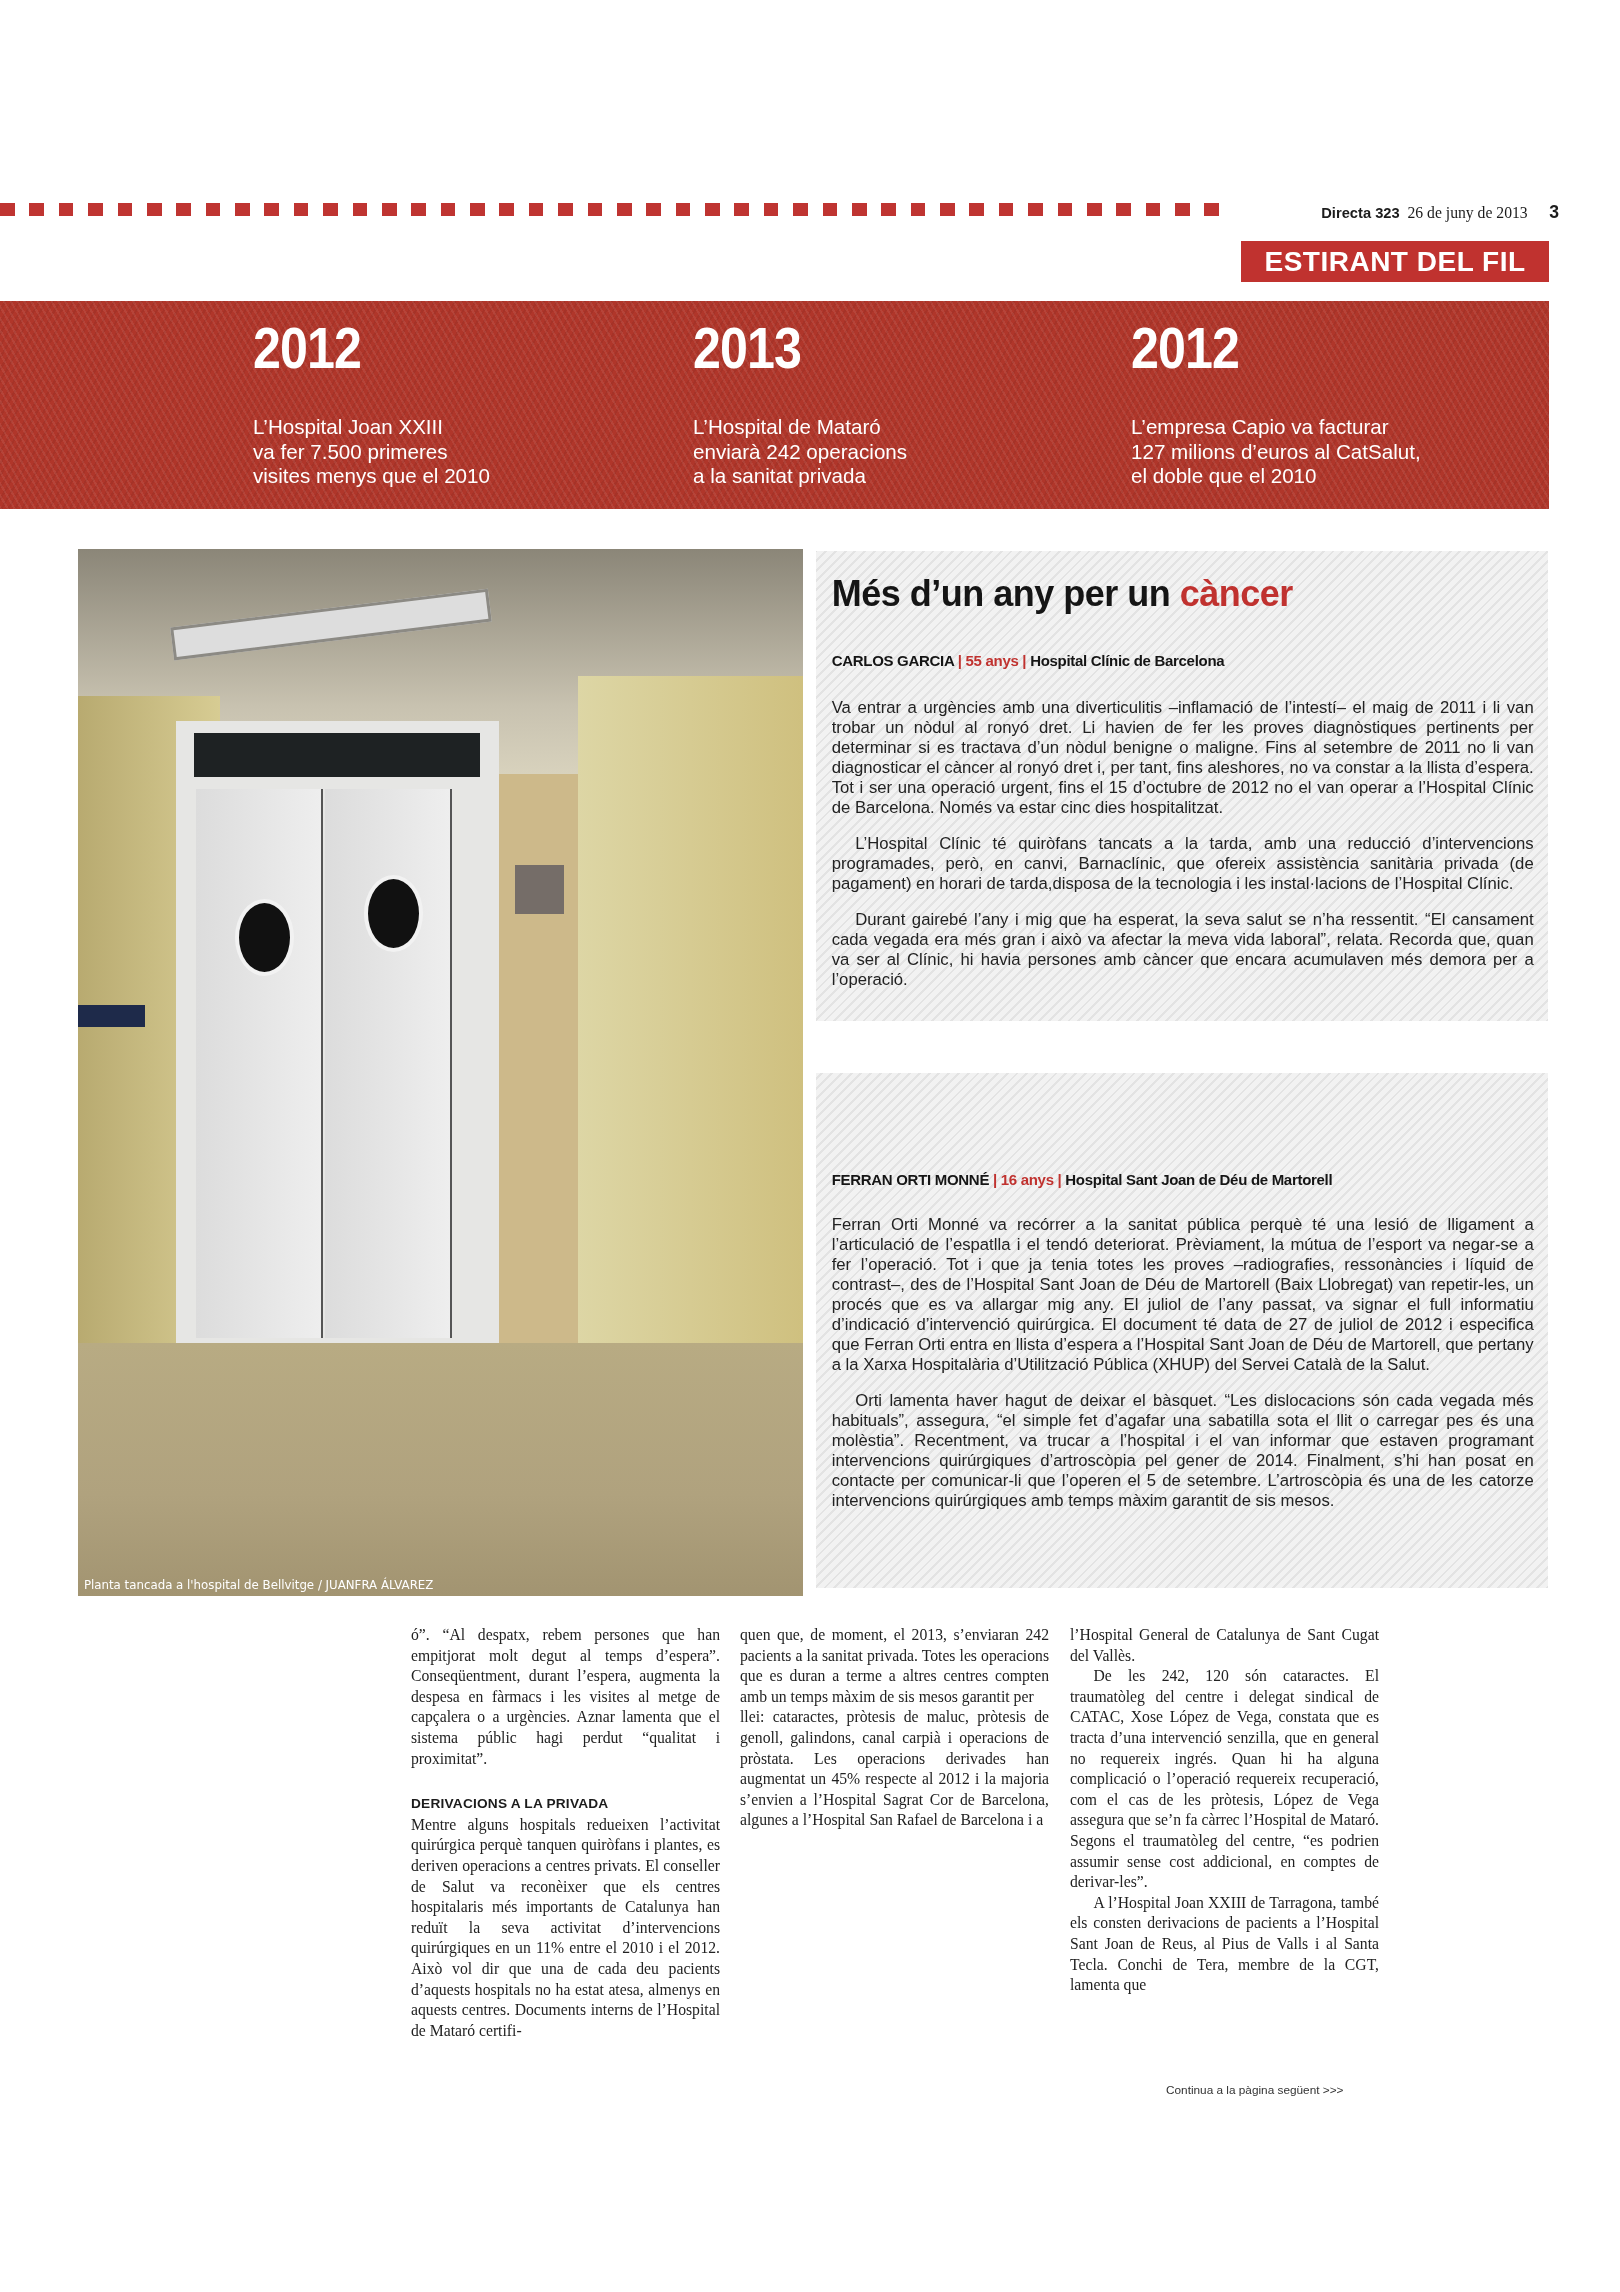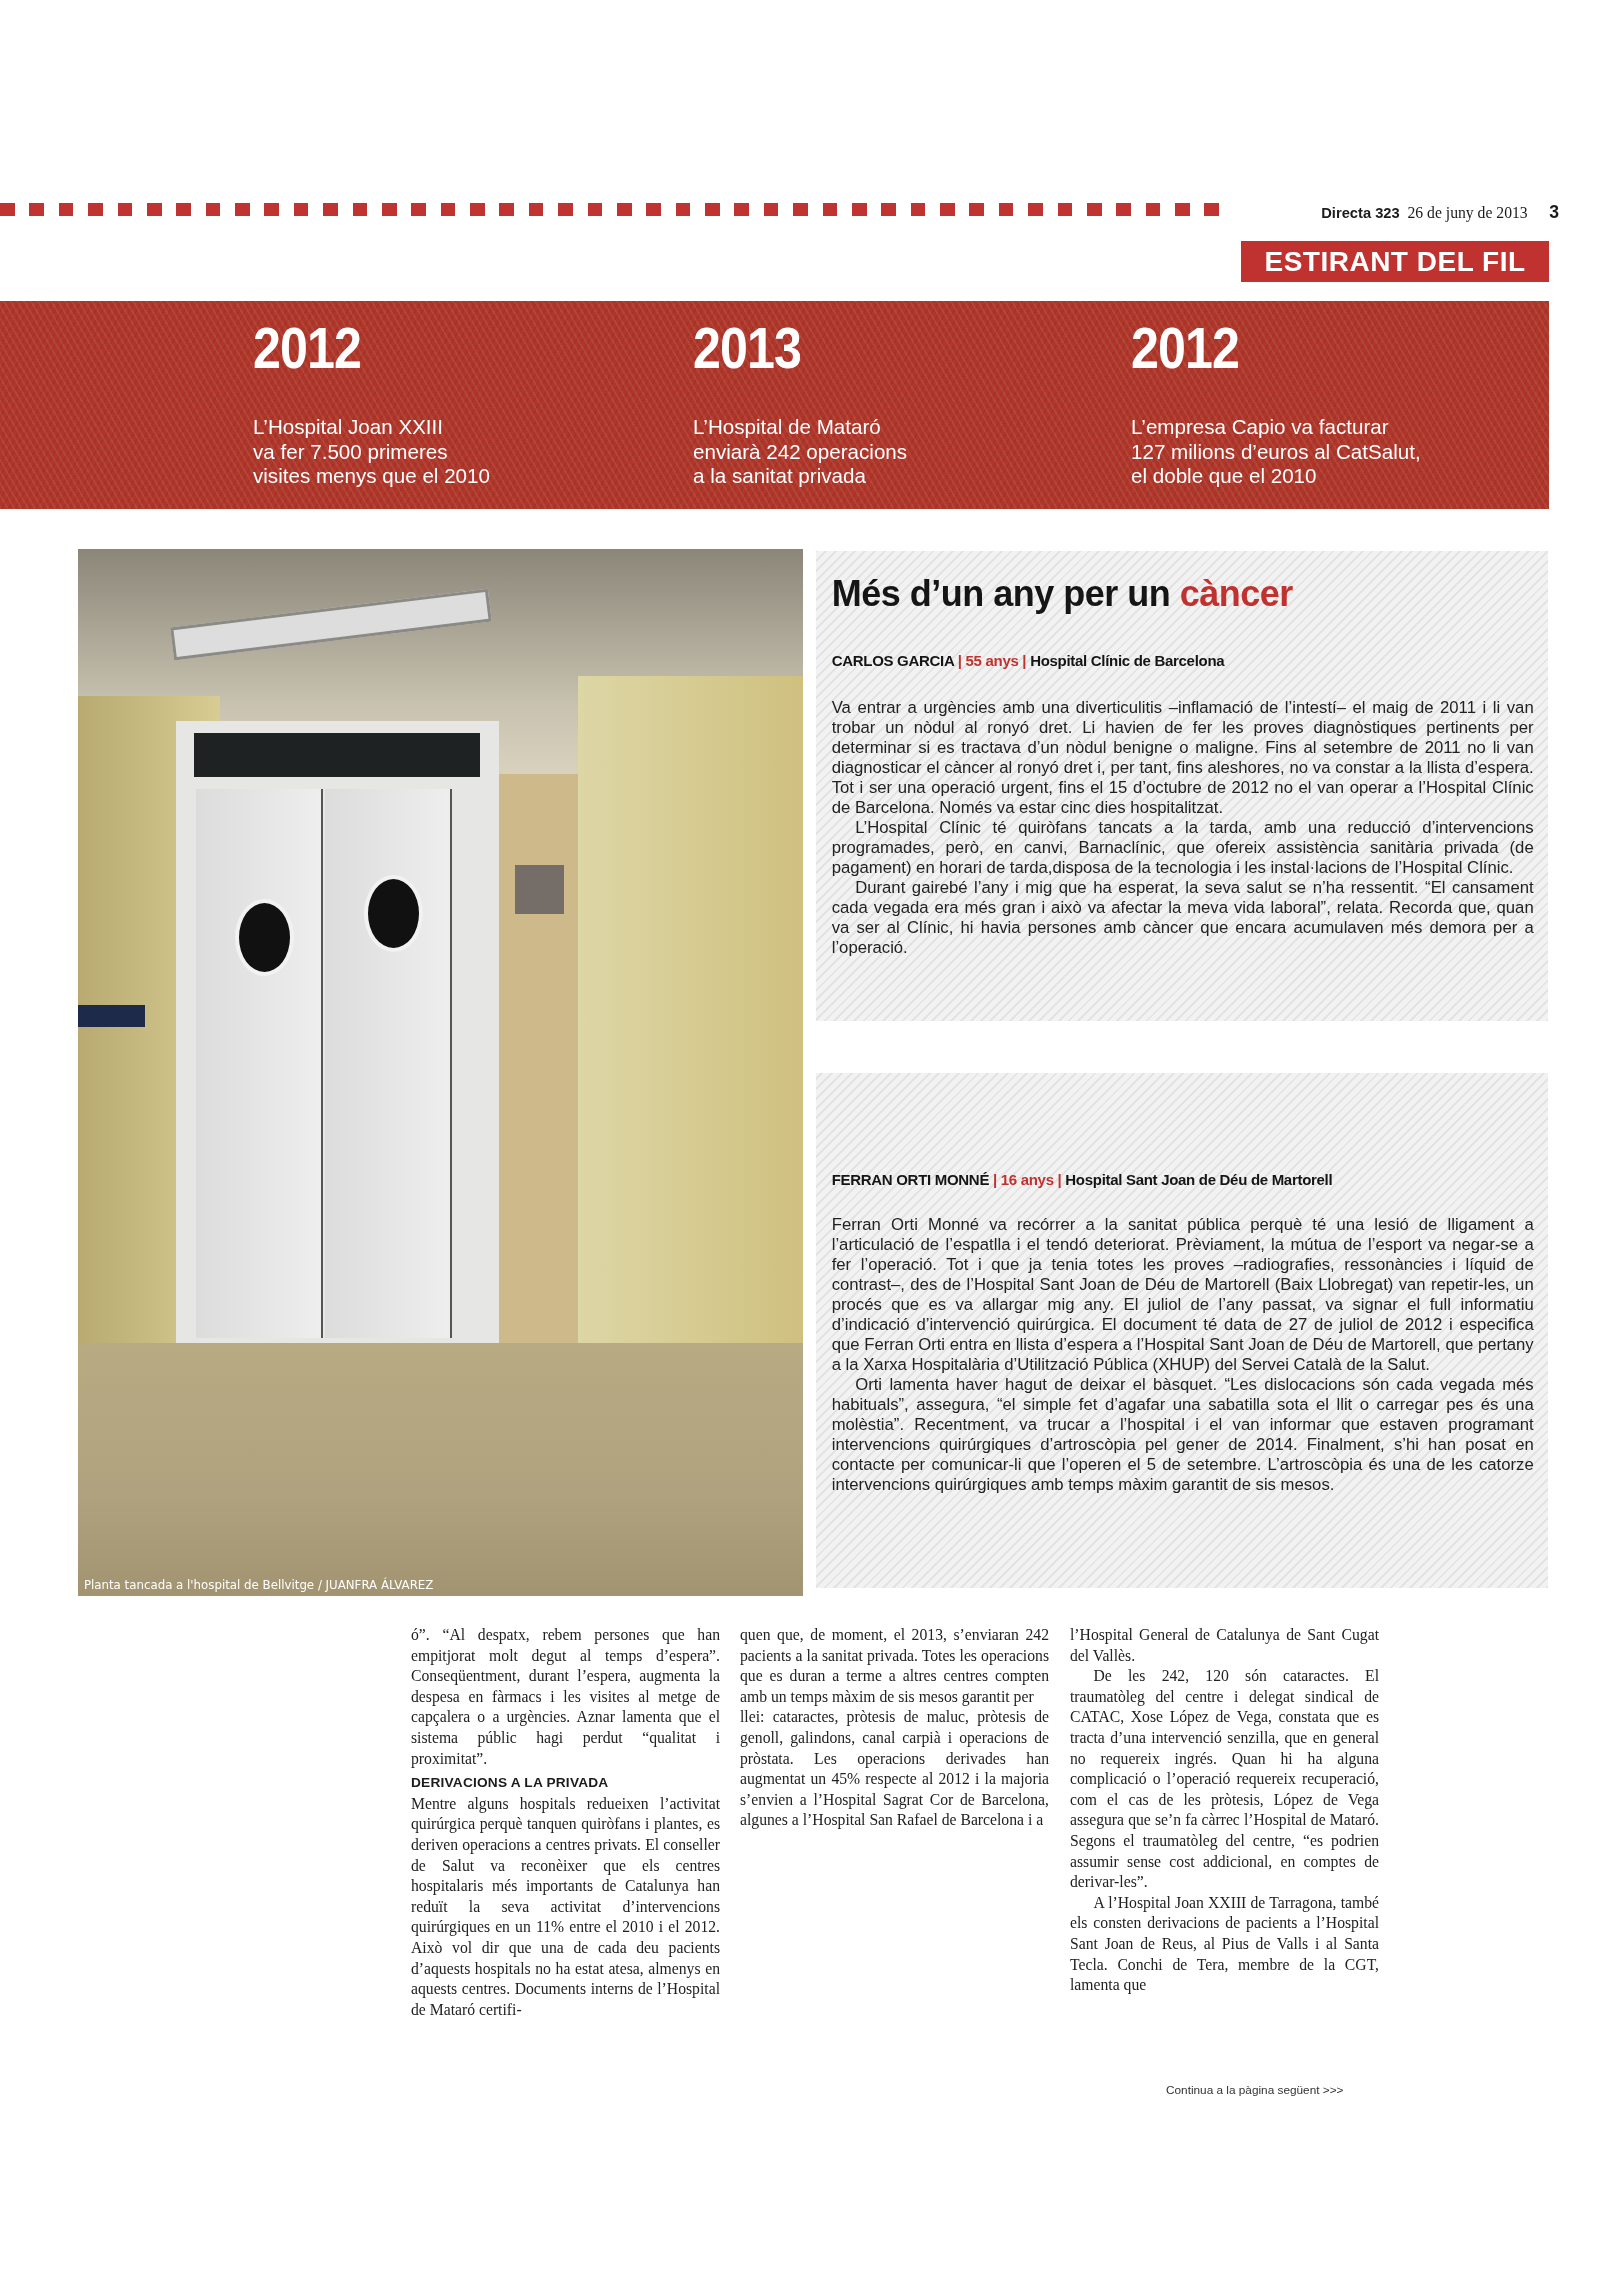--- a/index.html
+++ b/index.html
@@ -48,21 +48,21 @@
   
   .box { left:816px; width:732px; background-color:#f2f2f2;
     background-image: repeating-linear-gradient(-45deg, #e3e3e3 0 2px, transparent 2px 6.9px); }
   .box1 { top:551px; height:470px; }
   .box2 { top:1073px; height:515px; }
   .box h2 { position:absolute; left:15.7px; margin:0; font-family:"Liberation Sans", sans-serif; font-weight:bold; font-size:36px; letter-spacing:-0.5px; color:#151515; }
   .box .red { color:#c0322f; }
   .box .byline { position:absolute; left:15.7px; font-family:"Liberation Sans", sans-serif; font-weight:bold; font-size:15px; color:#151515; letter-spacing:-0.3px; }
   .box .body { position:absolute; left:15.7px; width:702px; font-family:"Liberation Sans", sans-serif; font-size:16.7px; line-height:20px; text-align:justify; color:#222; }
   .box .body p { margin:0; text-indent:0; }
-  .box .body p + p { text-indent:23.5px; }
+  .box .body p + p { text-indent:23.5px;margin-top:16px; }
 
   
   .col { font-family:"Liberation Serif", serif; font-size:15.7px; line-height:20.6px; text-align:justify; color:#222; width:309px; }
   .col p { margin:0; }
   .col p.ind { text-indent:23.5px; }
   .subhead { font-family:"Liberation Serif", serif; color:#c0322f; font-size:26.5px; line-height:32px; font-weight:normal; margin:0; letter-spacing:-0.4px; }
   .kicker { font-family:"Liberation Sans", sans-serif; font-weight:bold; font-size:13.7px; color:#1c1c1c; letter-spacing:0.2px; }
   .cont { left:1166px; top:2083px; font-family:"Liberation Sans", sans-serif; font-size:11.8px; color:#333; }
 </style>
 </head>
@@ -180,21 +180,21 @@
     <p>Ferran Orti Monné va recórrer a la sanitat pública perquè té una lesió de lligament a l’articulació de l’espatlla i el tendó deteriorat. Prèviament, la mútua de l’esport va negar-se a fer l’operació. Tot i que ja tenia totes les proves –radiografies, ressonàncies i líquid de contrast–, des de l’Hospital Sant Joan de Déu de Martorell (Baix Llobregat) van repetir-les, un procés que es va allargar mig any. El juliol de l’any passat, va signar el full informatiu d’indicació d’intervenció quirúrgica. El document té data de 27 de juliol de 2012 i especifica que Ferran Orti entra en llista d’espera a l’Hospital Sant Joan de Déu de Martorell, que pertany a la Xarxa Hospitalària d’Utilització Pública (XHUP) del Servei Català de la Salut.</p>
     <p>Orti lamenta haver hagut de deixar el bàsquet. “Les dislocacions són cada vegada més habituals”, assegura, “el simple fet d’agafar una sabatilla sota el llit o carregar pes és una molèstia”. Recentment, va trucar a l’hospital i el van informar que estaven programant intervencions quirúrgiques d’artroscòpia pel gener de 2014. Finalment, s’hi han posat en contacte per comunicar-li que l’operen el 5 de setembre. L’artroscòpia és una de les catorze intervencions quirúrgiques amb temps màxim garantit de sis mesos.</p>
   </div>
 </div>
 
 <div class="abs col" style="left:80px; top:1625px;">
 </div>
 
 <div class="abs col" style="left:411px; top:1625px;">
   <p>ó”. “Al despatx, rebem persones que han empitjorat molt degut al temps d’espera”. Conseqüentment, durant l’espera, augmenta la despesa en fàrmacs i les visites al metge de capçalera o a urgències. Aznar lamenta que el sistema públic hagi perdut “qualitat i proximitat”.</p>
-  <div class="kicker" style="margin-top:4px;">DERIVACIONS A LA PRIVADA</div>
+  <div class="kicker" style="margin-top:25px;">DERIVACIONS A LA PRIVADA</div>
   <p>Mentre alguns hospitals redueixen l’activitat quirúrgica perquè tanquen quiròfans i plantes, es deriven operacions a centres privats. El conseller de Salut va reconèixer que els centres hospitalaris més importants de Catalunya han reduït la seva activitat d’intervencions quirúrgiques en un 11% entre el 2010 i el 2012. Això vol dir que una de cada deu pacients d’aquests hospitals no ha estat atesa, almenys en aquests centres. Documents interns de l’Hospital de Mataró certifi-</p>
 </div>
 
 <div class="abs col" style="left:740px; top:1625px;">
   <p>quen que, de moment, el 2013, s’enviaran 242 pacients a la sanitat privada. Totes les operacions que es duran a terme a altres centres compten amb un temps màxim de sis mesos garantit per</p>
   <p>llei: cataractes, pròtesis de maluc, pròtesis de genoll, galindons, canal carpià i operacions de pròstata. Les operacions derivades han augmentat un 45% respecte al 2012 i la majoria s’envien a l’Hospital Sagrat Cor de Barcelona, algunes a l’Hospital San Rafael de Barcelona i a</p>
 </div>
 
 <div class="abs col" style="left:1070px; top:1625px;">
   <p>l’Hospital General de Catalunya de Sant Cugat del Vallès.</p>

